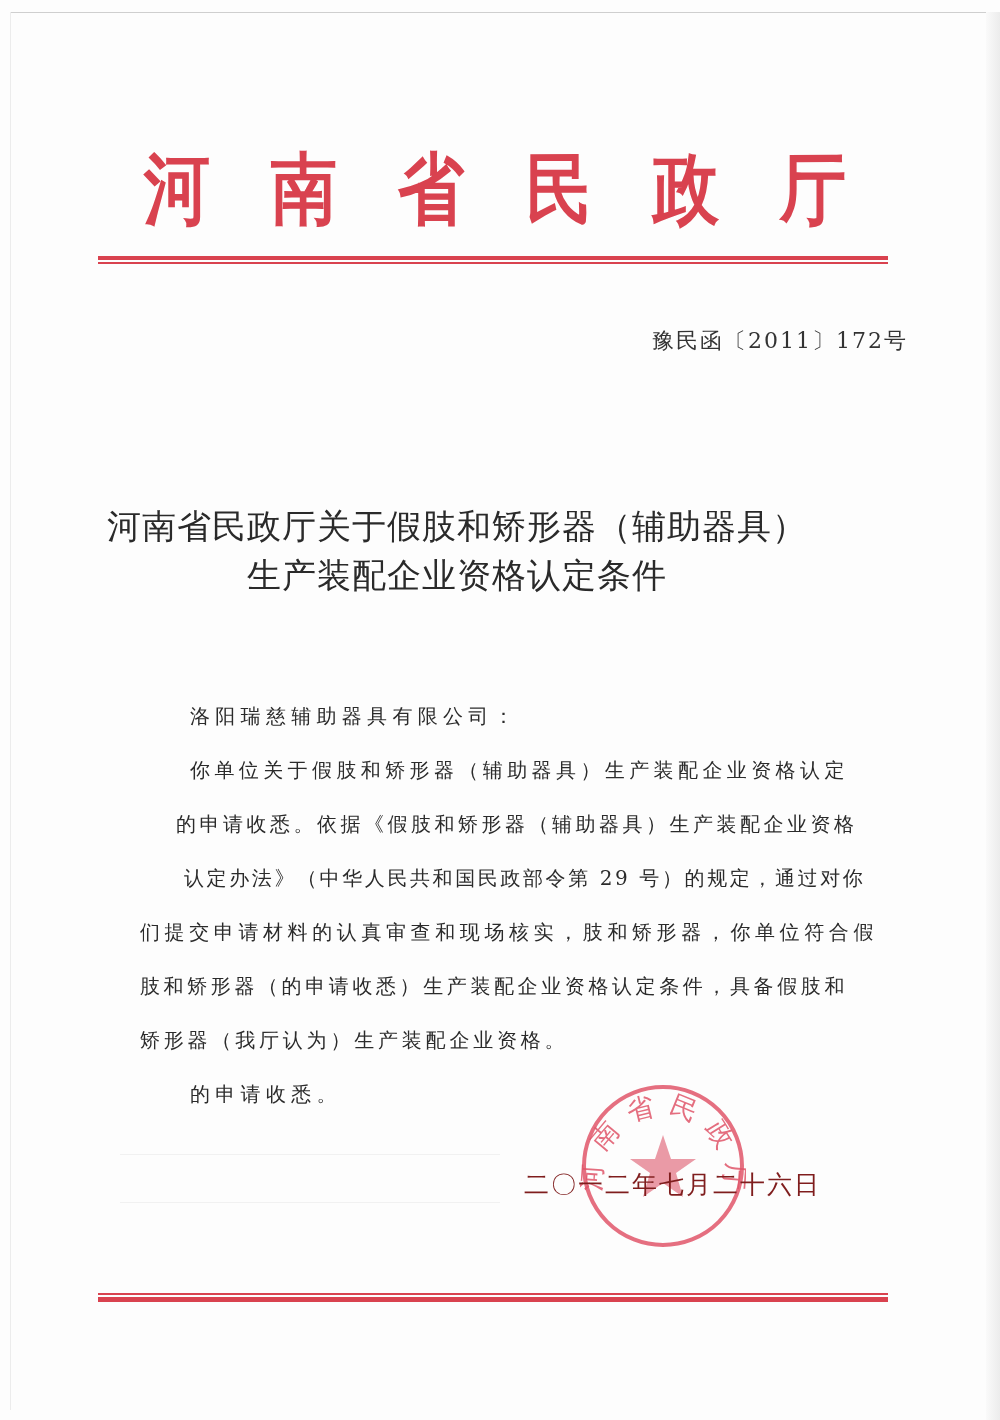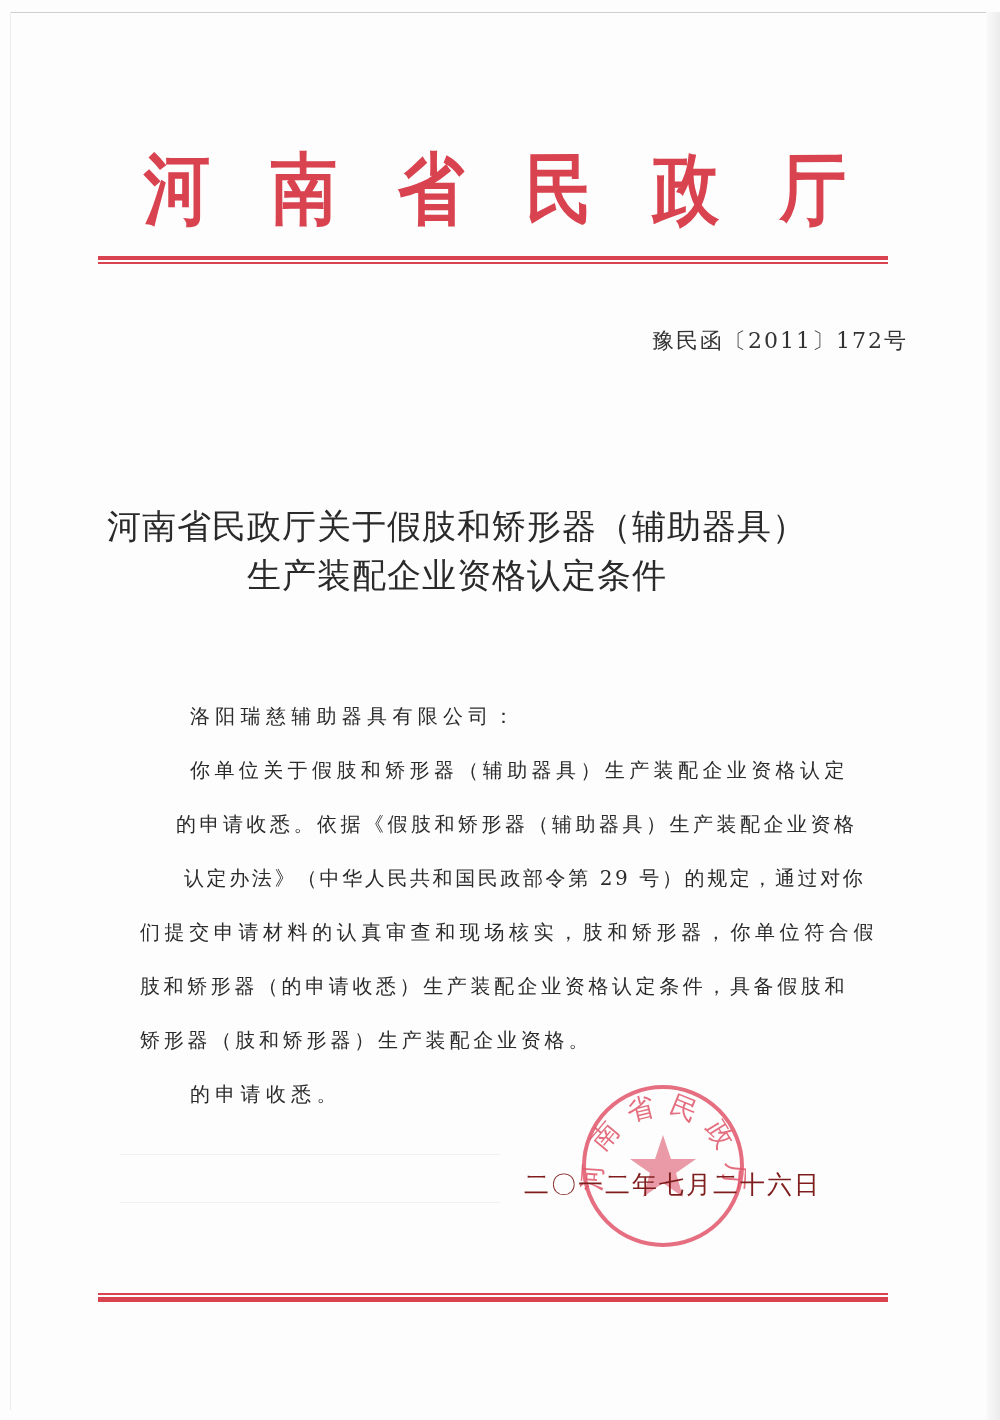--- a/index.html
+++ b/index.html
@@ -76,21 +76,21 @@
 
 <div class="title l1">河南省民政厅关于假肢和矫形器（辅助器具）</div>
 <div class="title l2">生产装配企业资格认定条件</div>
 
 <div class="body-line" style="left:190px; top:703px;">洛阳瑞慈辅助器具有限公司：</div>
 <div class="body-line" style="left:190px; top:757px; letter-spacing:4.4px;">你单位关于假肢和矫形器（辅助器具）生产装配企业资格认定</div>
 <div class="body-line" style="left:140px; top:811px; letter-spacing:3.5px;margin-left:36px;">的申请收悉。依据《假肢和矫形器（辅助器具）生产装配企业资格</div>
 <div class="body-line" style="left:140px; top:865px; letter-spacing:2.6px;margin-left:44px;">认定办法》（中华人民共和国民政部令第 29 号）的规定，通过对你</div>
 <div class="body-line" style="left:140px; top:919px; letter-spacing:4.6px;">们提交申请材料的认真审查和现场核实，肢和矫形器，你单位符合假</div>
 <div class="body-line" style="left:140px; top:973px; letter-spacing:3.6px;">肢和矫形器（的申请收悉）生产装配企业资格认定条件，具备假肢和</div>
-<div class="body-line" style="left:140px; top:1027px; letter-spacing:3.8px;">矫形器（肢和矫形器）生产装配企业资格。</div>
+<div class="body-line" style="left:140px; top:1027px; letter-spacing:3.8px;">矫形器（我厅认为）生产装配企业资格。</div>
 <div class="body-line" style="left:190px; top:1081px;">的申请收悉。</div>
 
 <div class="bleed" style="top:1154px;"></div>
 <div class="bleed" style="top:1202px;"></div>
 
 <svg class="stamp" viewBox="0 0 166 166">
   <defs>
     <path id="stamp-arc" d="M 26 118 A 62 62 0 1 1 140 118"></path>
   </defs>
   <circle cx="83" cy="83" r="79" fill="none" stroke="#e0566a" stroke-width="4" opacity="0.85"></circle>

